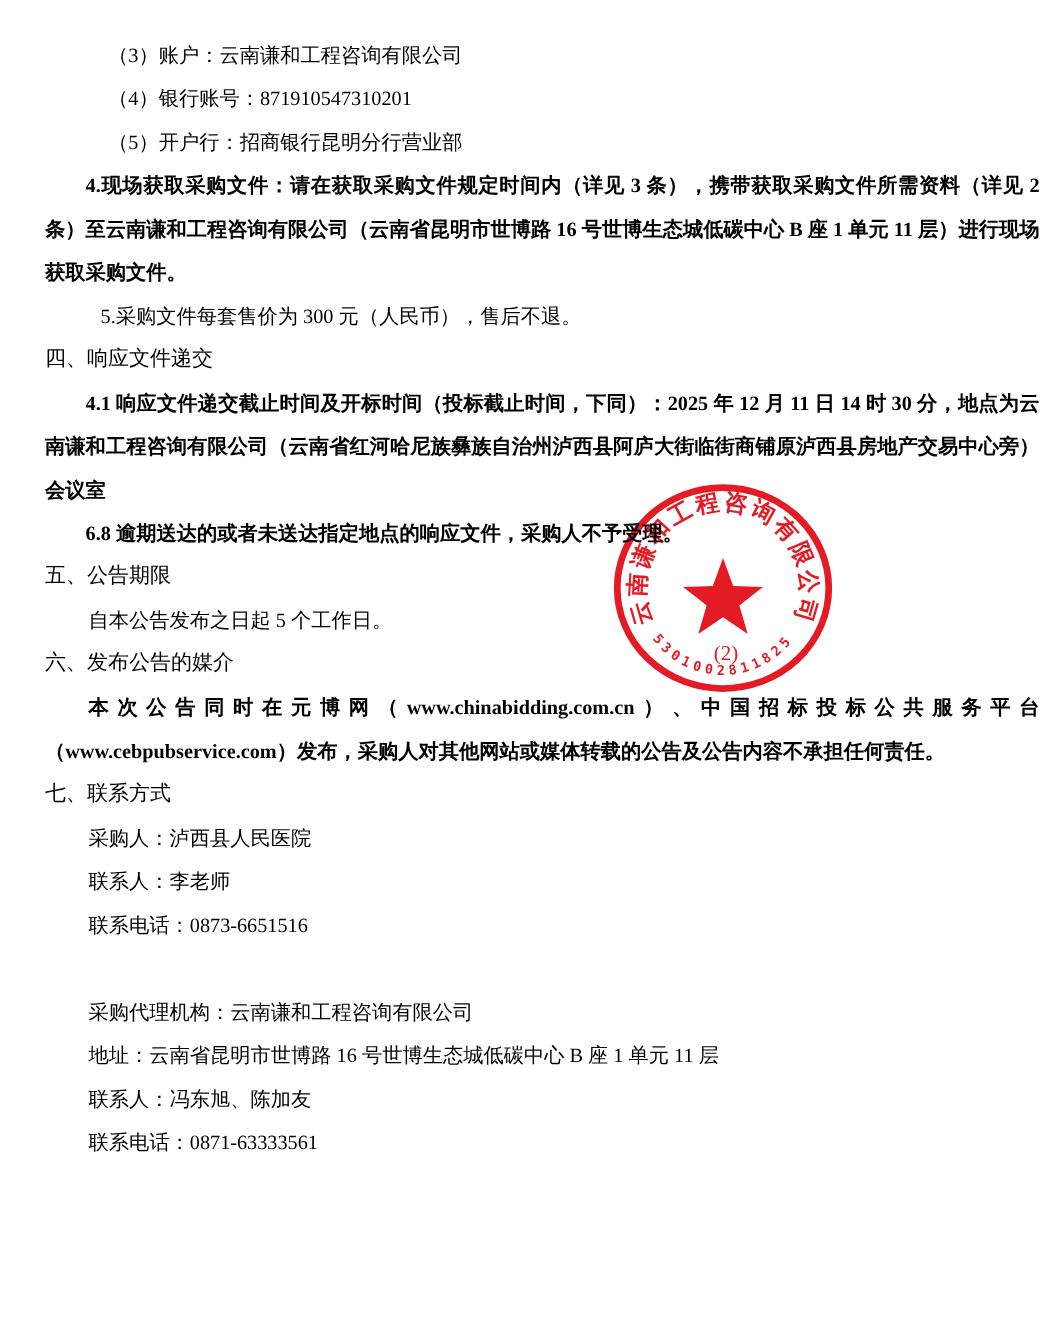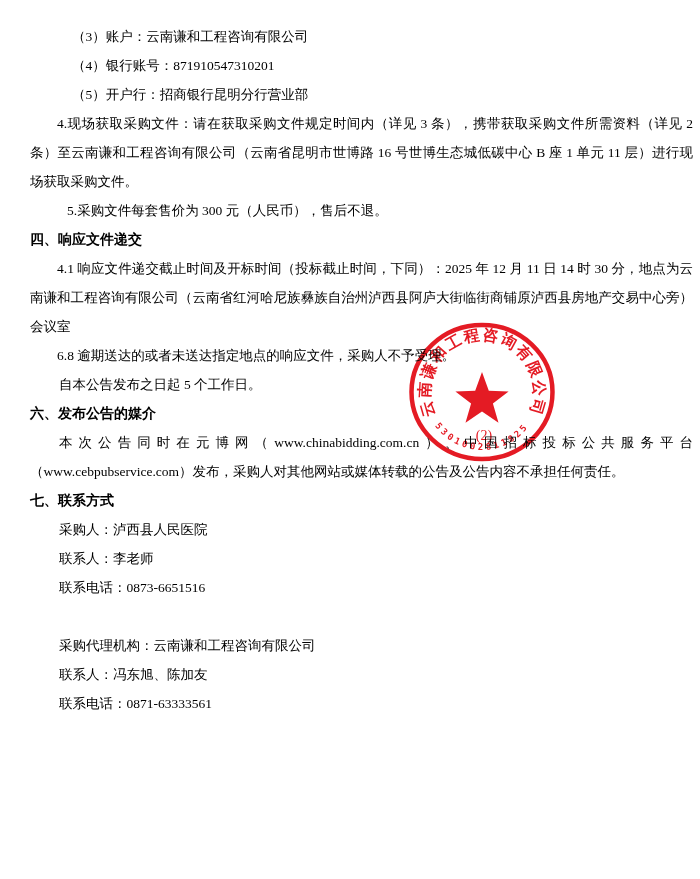--- a/index.html
+++ b/index.html
@@ -14,22 +14,22 @@
   }
   .doc {
     position: absolute;
     left: 0; top: 0; right: 0;
     padding: 22px 7px 0 6px;
     font-size: 13.5px;
     line-height: 29px;
     margin-left: 24px;
   }
   .doc p { margin: 0; }
-  .just { text-align: justify; text-justify: inter-character; }
-  .heading { font-weight: bold; font-size: 14px; }
+  .just { text-align: justify; text-justify: inter-character; font-weight: bold; }
+  .heading { font-weight: normal; font-size: 14px; }
   .num-item { padding-left: 42px; }
   .ind-a { text-indent: 27px; }
   .ind-b { text-indent: 37px; }
   .ind-c { text-indent: 29px; }
   .contact { padding-left: 29px; }
   .blank-line { height: 29px; }
   .stamp {
     position: absolute;
     left: 406px; top: 321px;
     width: 152px; height: 146px;
@@ -63,31 +63,33 @@
   <p class="num-item">（3）账户：云南谦和工程咨询有限公司</p>
   <p class="num-item">（4）银行账号：871910547310201</p>
   <p class="num-item">（5）开户行：招商银行昆明分行营业部</p>
   <p class="just ind-a">4.现场获取采购文件：请在获取采购文件规定时间内（详见 3 条），携带获取采购文件所需资料（详见 2 条）至云南谦和工程咨询有限公司（云南省昆明市世博路 16 号世博生态城低碳中心 B 座 1 单元 11 层）进行现场获取采购文件。</p>
   <p class="ind-b">5.采购文件每套售价为 300 元（人民币），售后不退。</p>
 
   <p class="heading">四、响应文件递交</p>
   <p class="just ind-a">4.1 响应文件递交截止时间及开标时间（投标截止时间，下同）：2025 年 12 月 11 日 14 时 30 分，地点为云南谦和工程咨询有限公司（云南省红河哈尼族彝族自治州泸西县阿庐大街临街商铺原泸西县房地产交易中心旁）会议室</p>
   <p class="just ind-a">6.8 逾期送达的或者未送达指定地点的响应文件，采购人不予受理。</p>
 
+  <p class="heading">五、公告期限</p>
   <p class="ind-c">自本公告发布之日起 5 个工作日。</p>
 
   <p class="heading">六、发布公告的媒介</p>
   <p class="just ind-c">本次公告同时在元博网（www.chinabidding.com.cn）、中国招标投标公共服务平台（www.cebpubservice.com）发布，采购人对其他网站或媒体转载的公告及公告内容不承担任何责任。</p>
 
   <p class="heading">七、联系方式</p>
   <p class="contact">采购人：泸西县人民医院</p>
   <p class="contact">联系人：李老师</p>
   <p class="contact">联系电话：0873-6651516</p>
   <div class="blank-line"></div>
   <p class="contact">采购代理机构：云南谦和工程咨询有限公司</p>
+  <p class="contact">地址：云南省昆明市世博路 16 号世博生态城低碳中心 B 座 1 单元 11 层</p>
   <p class="contact">联系人：冯东旭、陈加友</p>
   <p class="contact">联系电话：0871-63333561</p>
 </div>
 
 <div class="stamp">
   <svg viewBox="0 0 152 146" width="152" height="146">
     <defs>
       <path id="arcTop" d="M 31 97 A 52 52 0 1 1 121 97" fill="none"></path>
       <path id="arcBottom" d="M 25.8 100 A 58 58 0 0 0 126.2 100" fill="none"></path>
     </defs>

